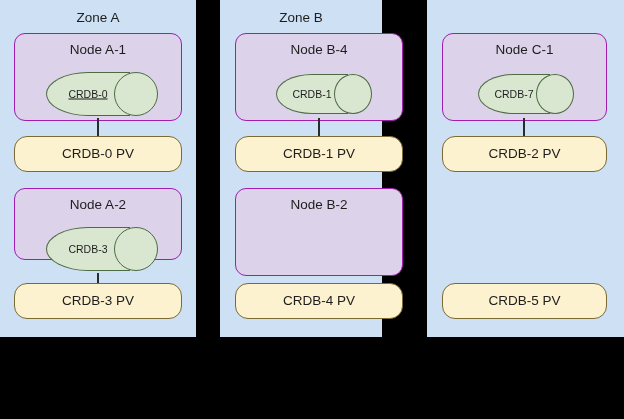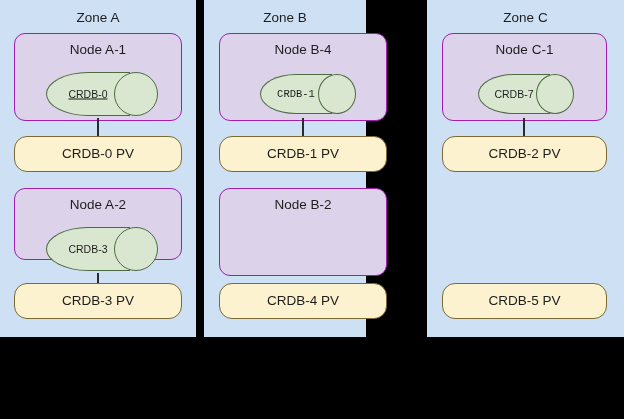--- a/index.html
+++ b/index.html
@@ -160,48 +160,47 @@
         <div class="pod-label" style="width:84px;">CRDB-3</div>
       </div>
     </div>
     <div class="connector" style="left:97px; top:273px; height:20px;"></div>
 
     <div class="pv" style="left:14px; top:283px; width:168px; height:36px;">
       <span class="pv-label">CRDB-3 PV</span>
     </div>
   </div>
 
-  <div class="zone" style="left:204px; width:162px;">
+  <div class="zone" style="left:220px; width:162px;">
     <div class="zone-title">Zone B</div>
 
     <div class="node" style="left:15px; top:33px; width:168px; height:88px;">
       <div class="node-title">Node B-4</div>
       <div class="pod" style="left:40px; top:40px; width:96px; height:40px;">
         <div class="pod-rect" style="width:72px;"></div>
         <div class="pod-cap" style="right:0px; width:38px;"></div>
-        <div class="pod-label" style="width:72px;font-family:Liberation Mono, monospace;">CRDB-1</div>
+        <div class="pod-label" style="width:72px;">CRDB-1</div>
       </div>
     </div>
     <div class="connector" style="left:98px; top:118px; height:20px;"></div>
 
     <div class="pv" style="left:15px; top:136px; width:168px; height:36px;">
       <span class="pv-label">CRDB-1 PV</span>
     </div>
 
     <div class="node" style="left:15px; top:188px; width:168px; height:88px;">
       <div class="node-title">Node B-2</div>
     </div>
 
     <div class="pv" style="left:15px; top:283px; width:168px; height:36px;">
       <span class="pv-label">CRDB-4 PV</span>
     </div>
   </div>
 
   <div class="zone" style="left:427px; width:197px;">
-    <div class="zone-title">Zone C</div>
 
     <div class="node" style="left:15px; top:33px; width:165px; height:88px;">
       <div class="node-title">Node C-1</div>
       <div class="pod" style="left:35px; top:40px; width:96px; height:40px;">
         <div class="pod-rect" style="width:72px;"></div>
         <div class="pod-cap" style="right:0px; width:38px;"></div>
         <div class="pod-label" style="width:72px;">CRDB-7</div>
       </div>
     </div>
     <div class="connector" style="left:96px; top:118px; height:20px;"></div>

